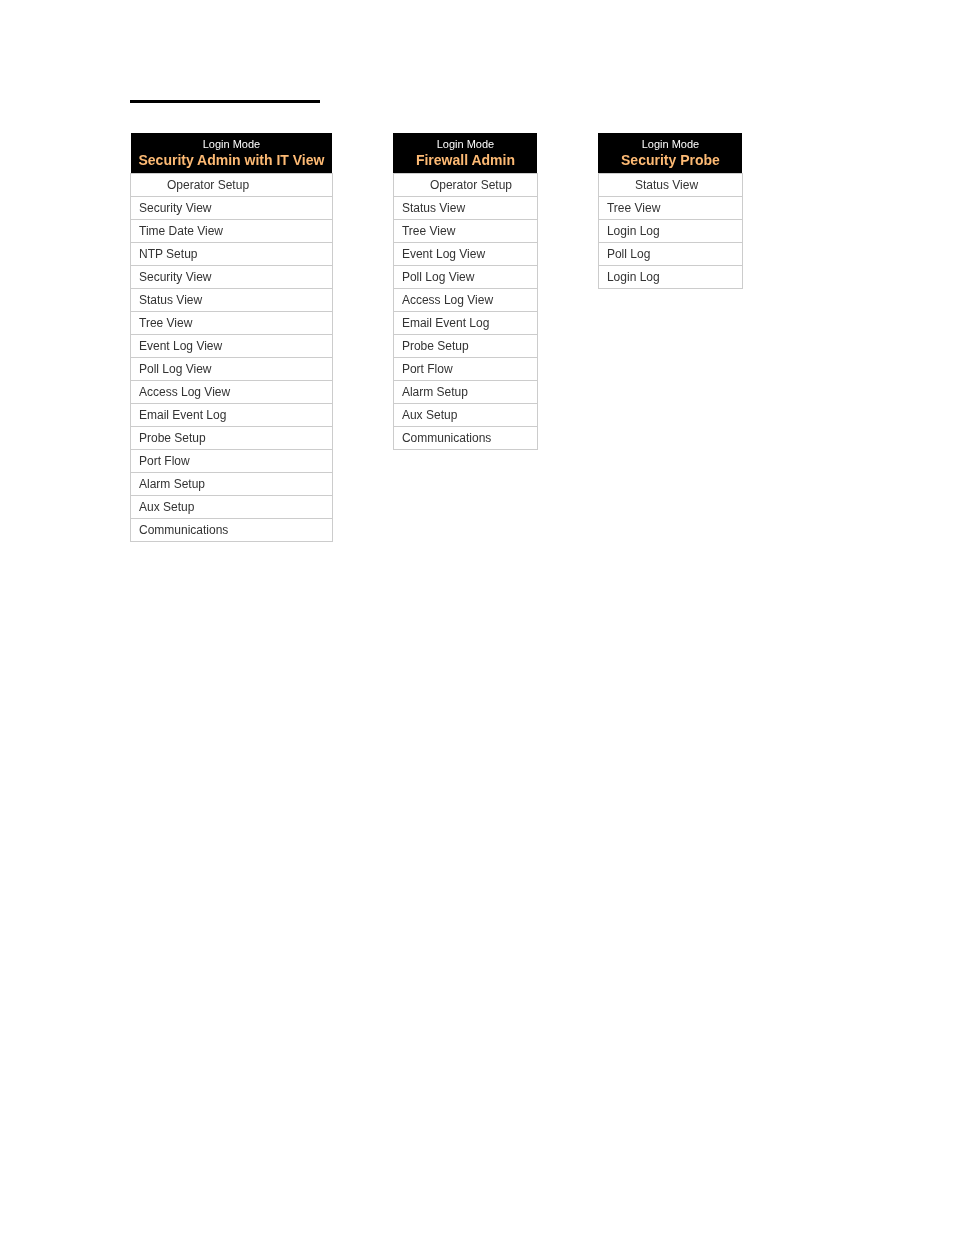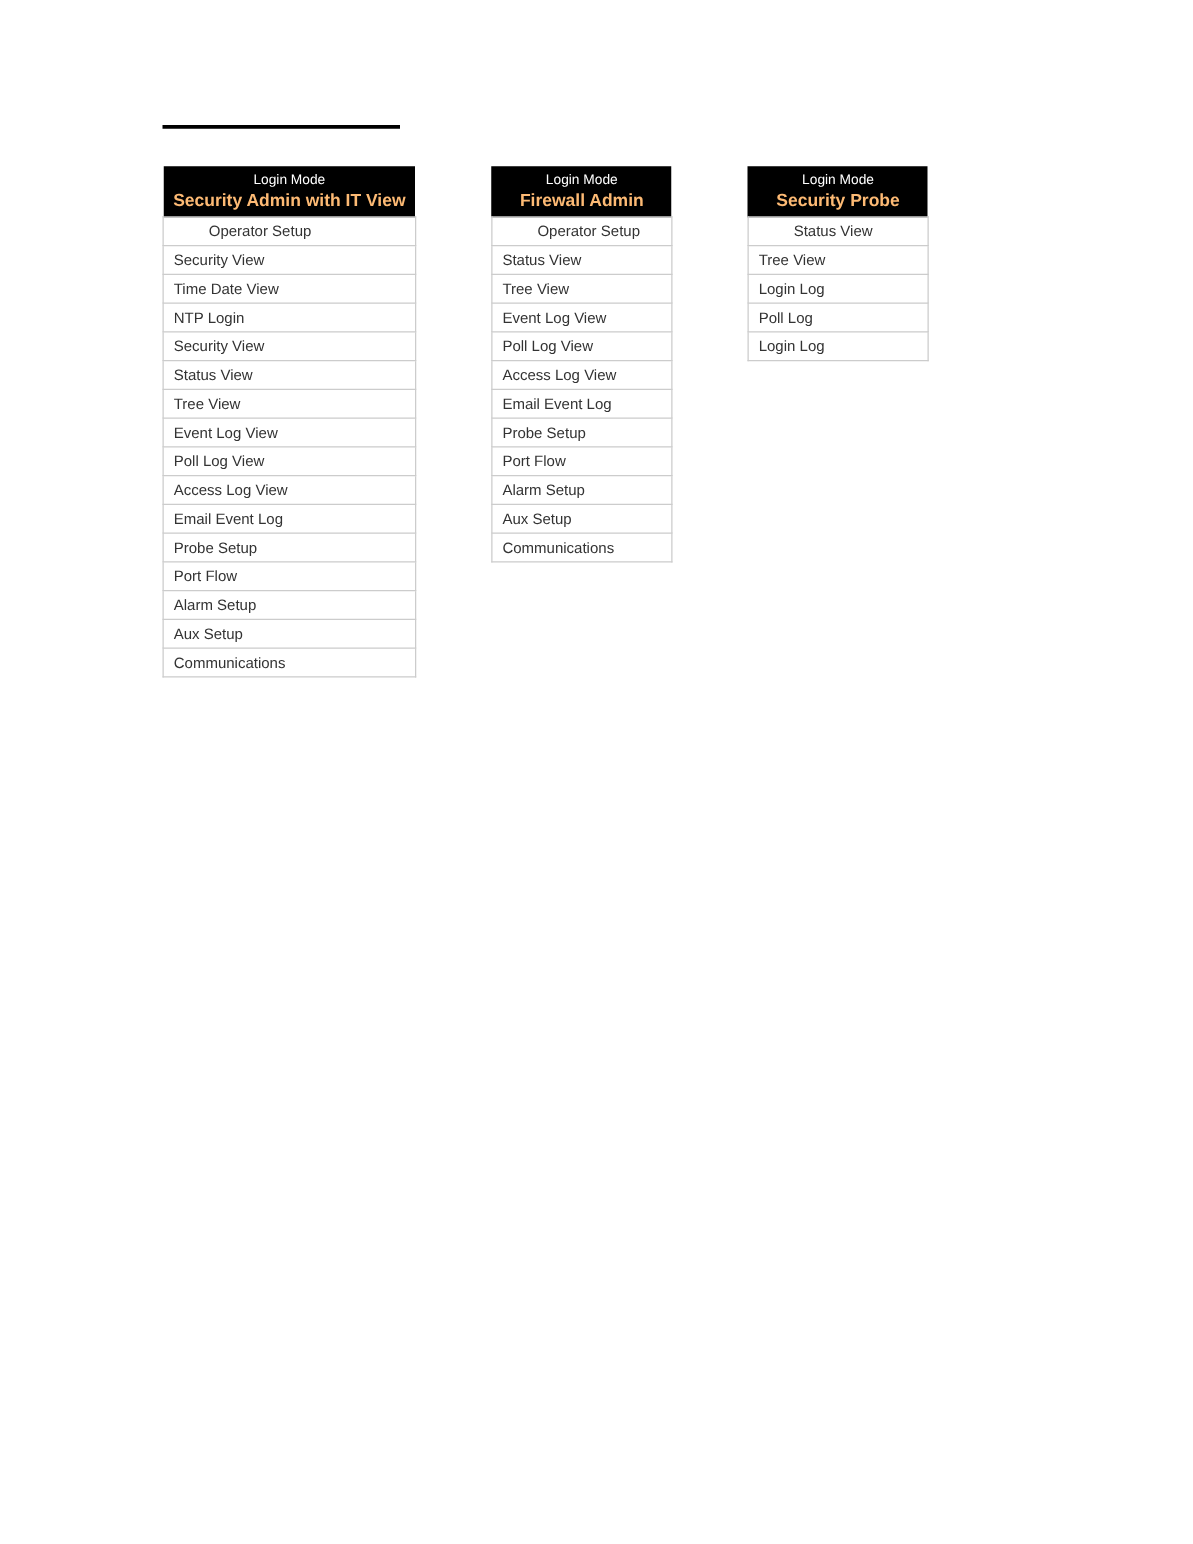--- a/index.html
+++ b/index.html
@@ -95,21 +95,21 @@
             <tr class="data-row">
               <td>Operator Setup</td>
             </tr>
             <tr class="data-row">
               <td>Security View</td>
             </tr>
             <tr class="data-row">
               <td>Time Date View</td>
             </tr>
             <tr class="data-row">
-              <td>NTP Login</td>
+              <td>NTP Setup</td>
             </tr>
             <tr class="data-row">
               <td>Security View</td>
             </tr>
             <tr class="data-row">
               <td>Status View</td>
             </tr>
             <tr class="data-row">
               <td>Tree View</td>
             </tr>

